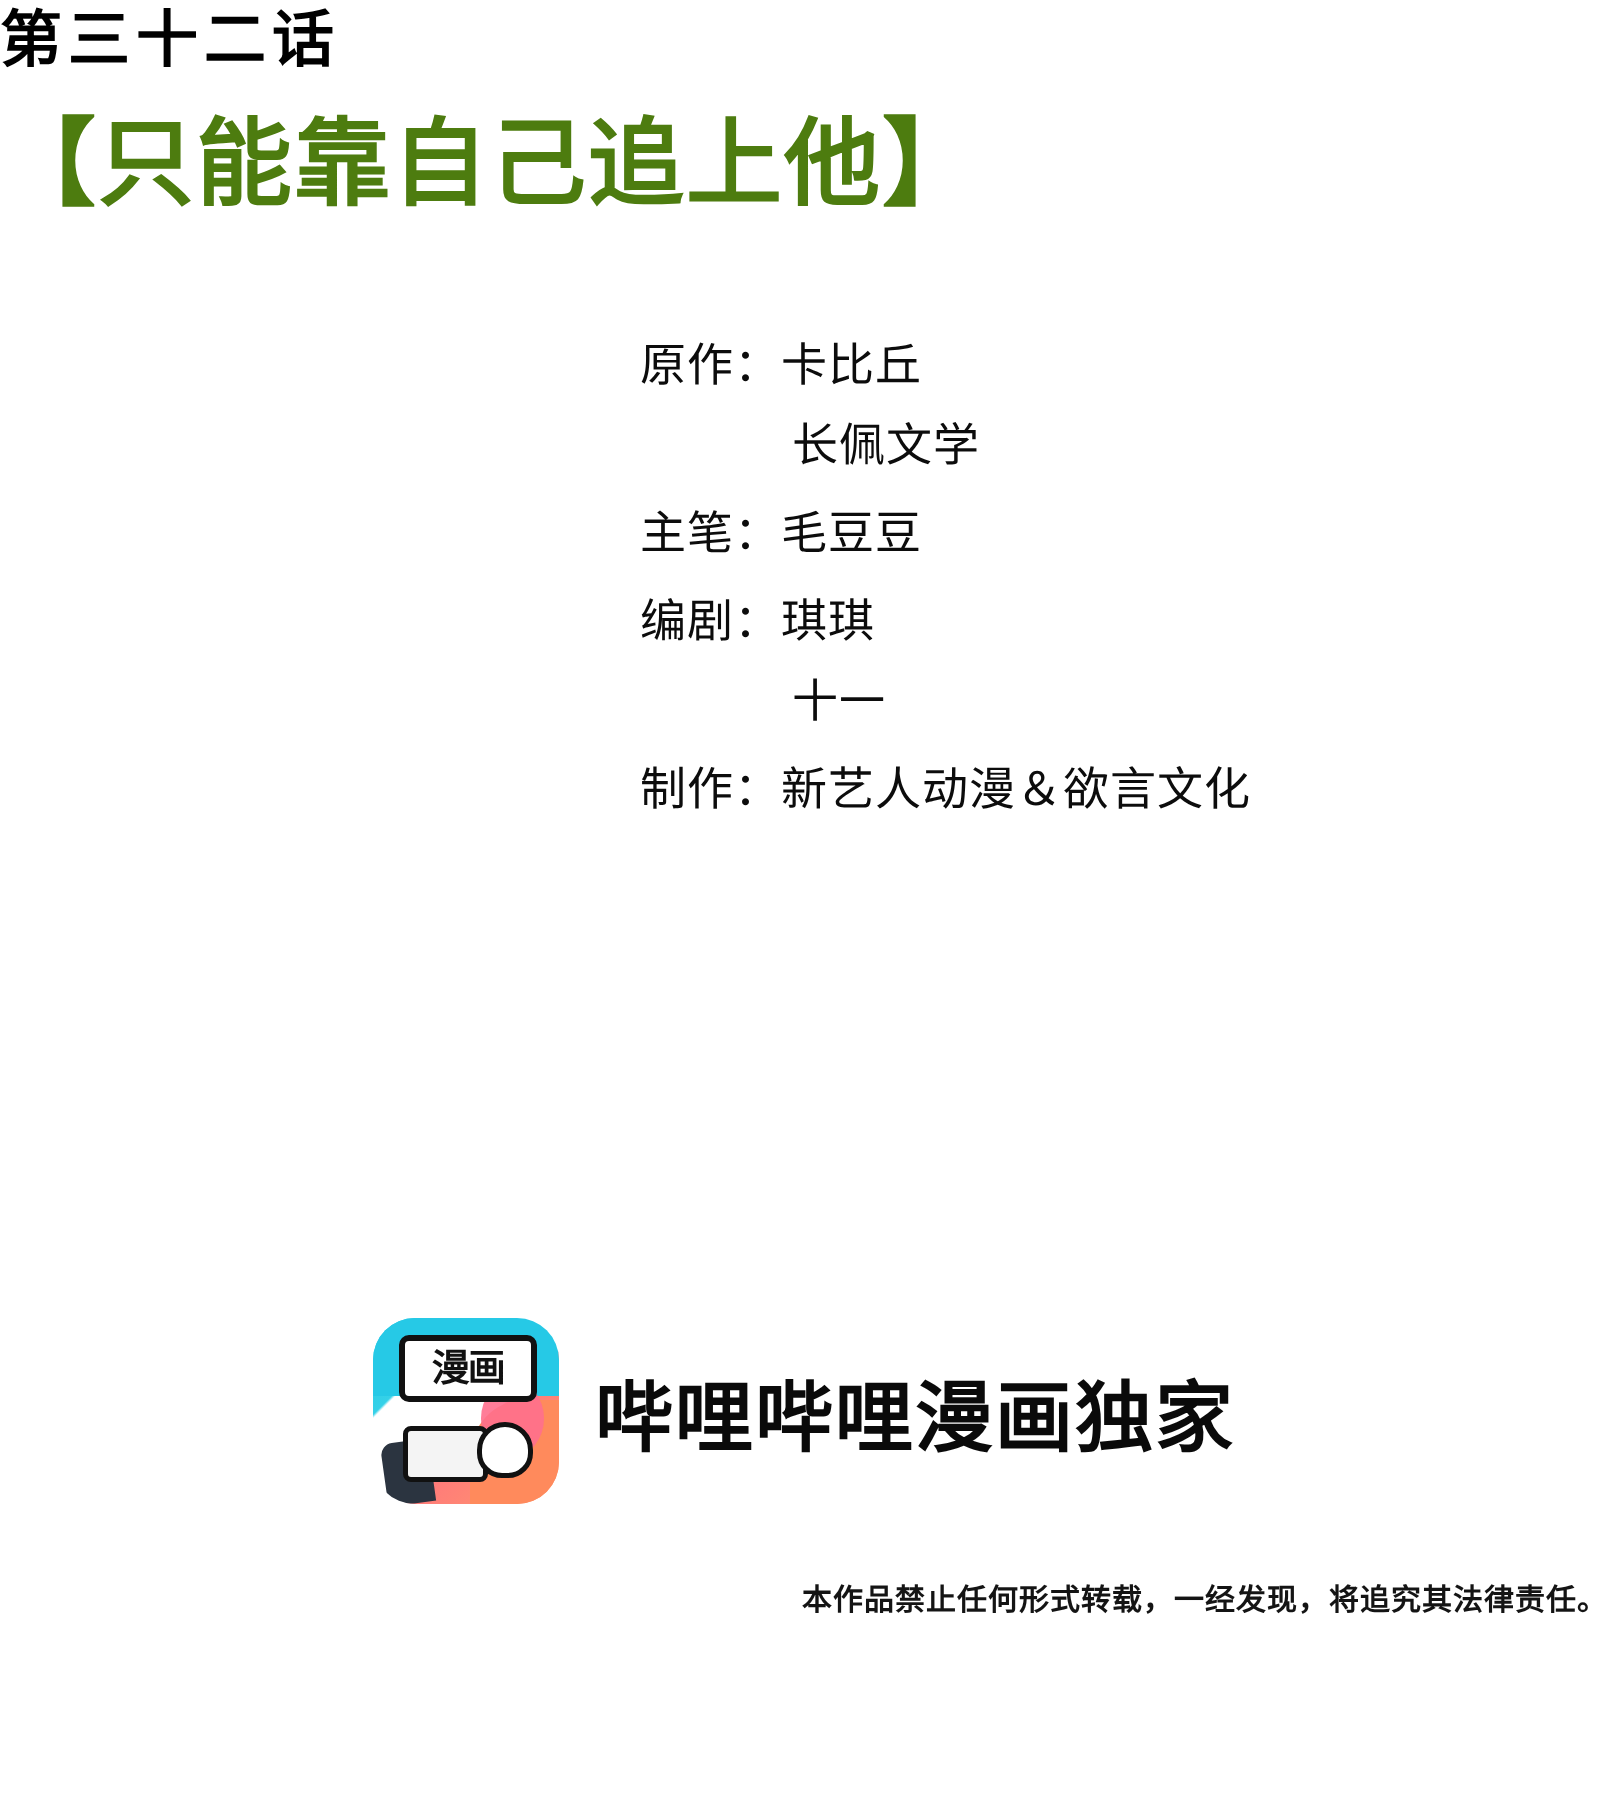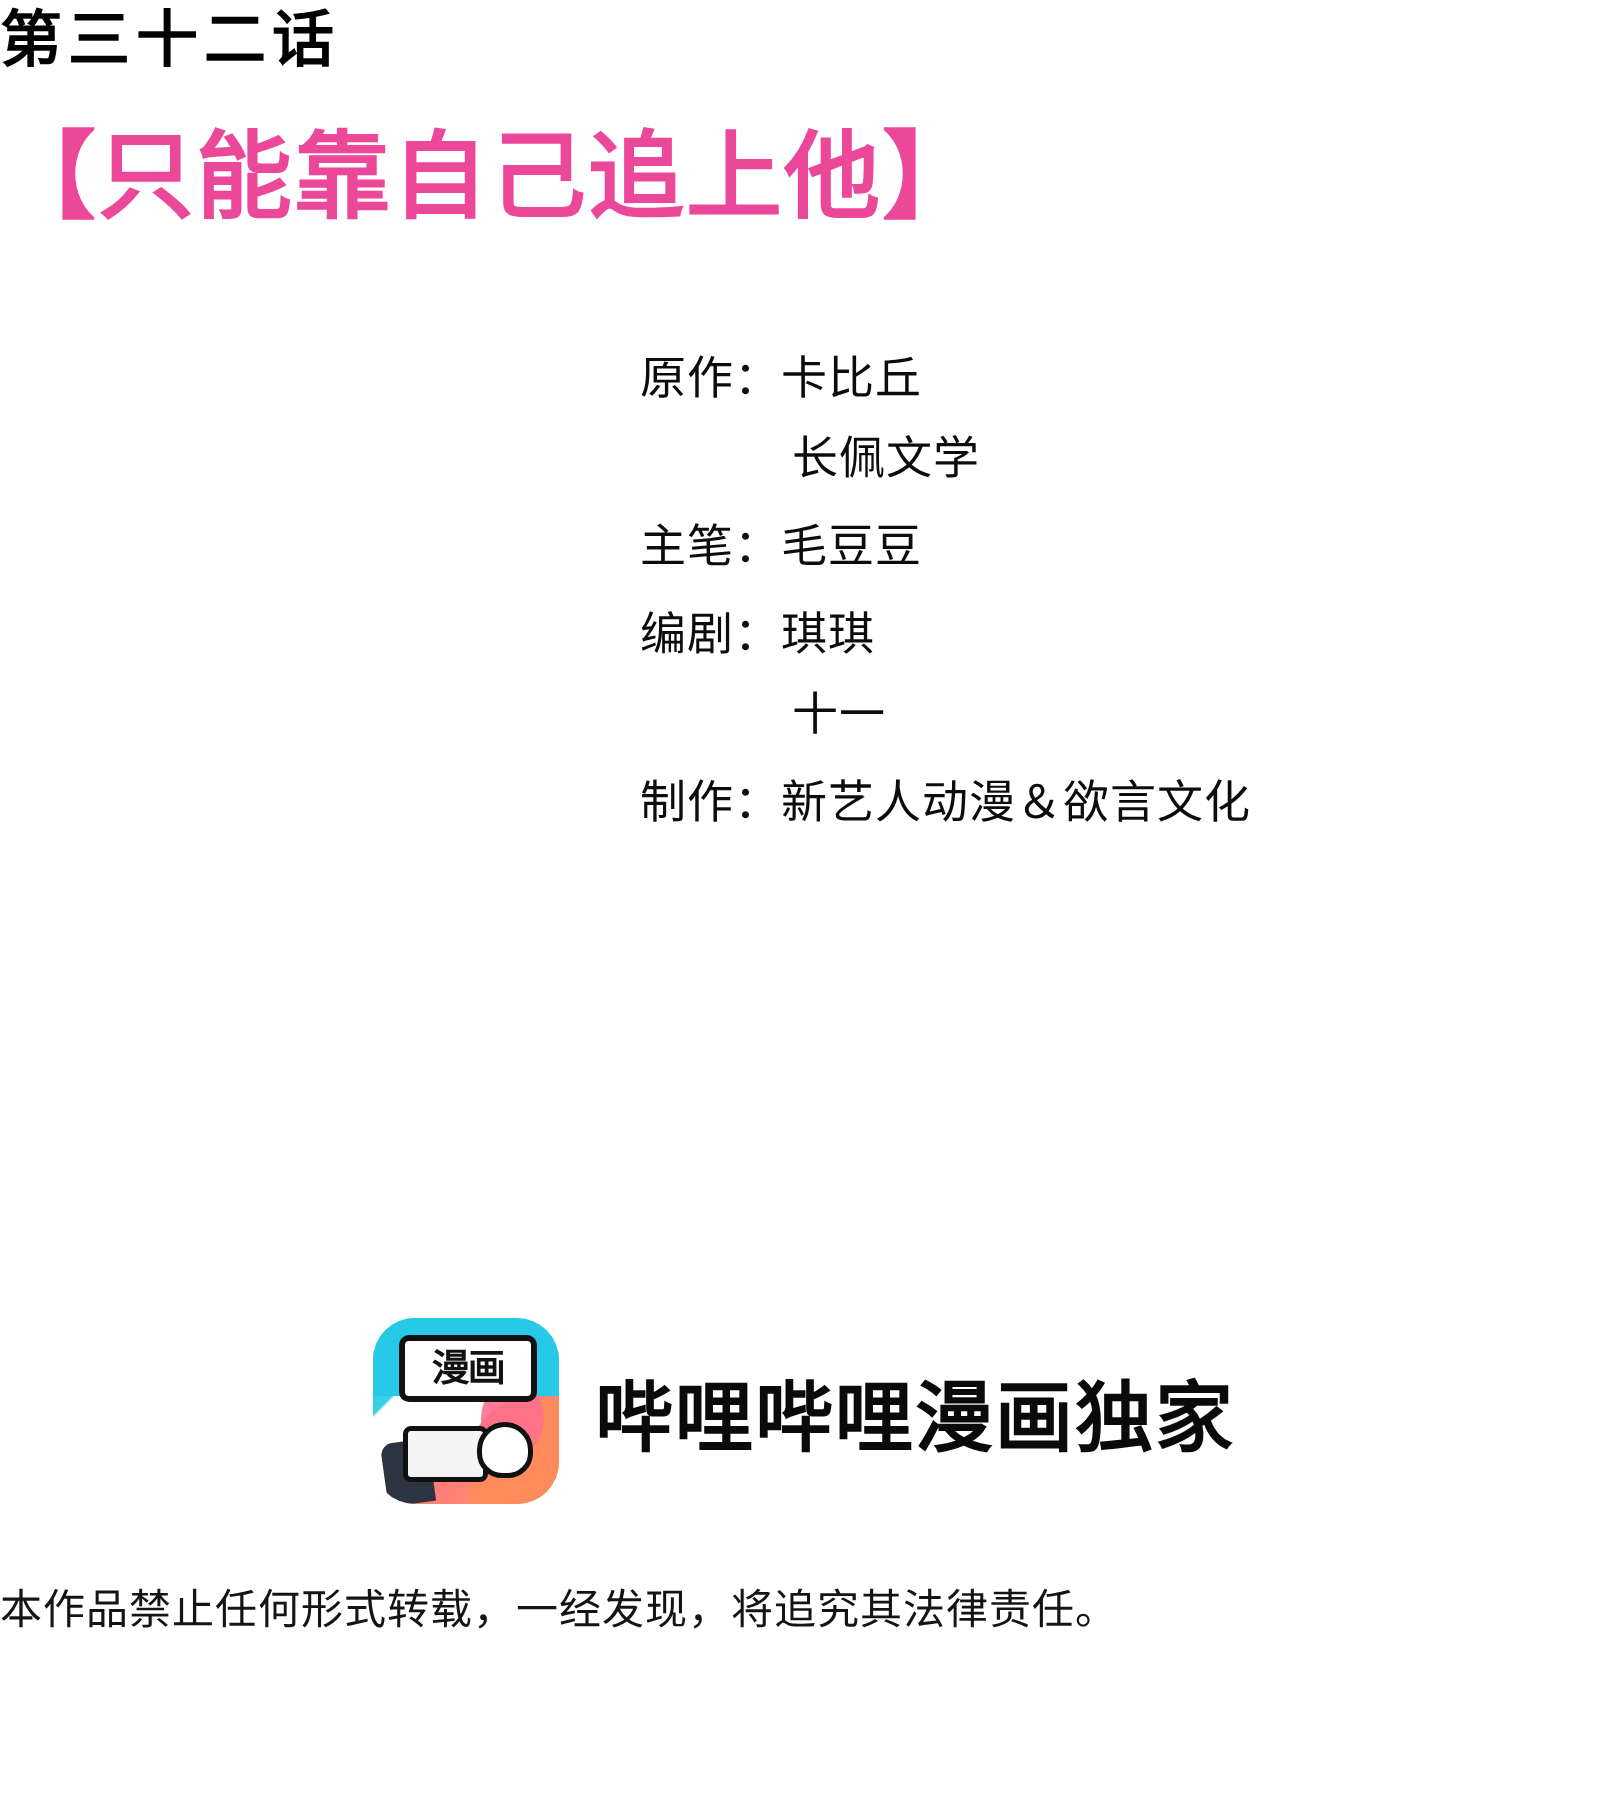--- a/index.html
+++ b/index.html
@@ -34,22 +34,22 @@
     font-weight: 700;
     letter-spacing: 6px;
     line-height: 1.1;
     color: #000000;
   }
   .chapter-title {
     font-size: 96px;
     font-weight: 700;
     letter-spacing: 2px;
     line-height: 1.25;
-    margin-top: 43px;
-    color: #ec4899;
+    margin-top: 30px;
+    color: #4d7c0f;
   }
 
   
   .credits {
     margin-top: 118px;
     padding-left: 640px;
     box-sizing: border-box;
   }
   .credit-row {
     display: flex;
@@ -183,23 +183,23 @@
     letter-spacing: 2px;
     margin-left: 36px;
     color: #0a0a0a;
   }
 
   .disclaimer {
     position: absolute;
     left: 0;
     right: 0;
     top: 1575px;
-    text-align: left;
-    font-size: 42px;
-    font-weight: 400;
+    text-align: right;
+    font-size: 30px;
+    font-weight: 700;
     color: #141414;
     letter-spacing: 1px;
   }
 </style>
 </head>
 <body>
 
 <div class="page">
 
   <div class="title-block">

